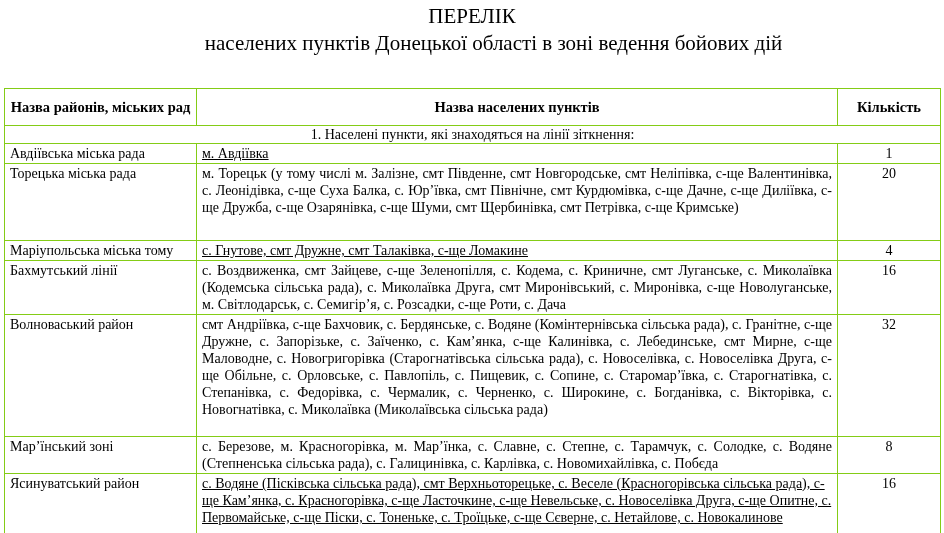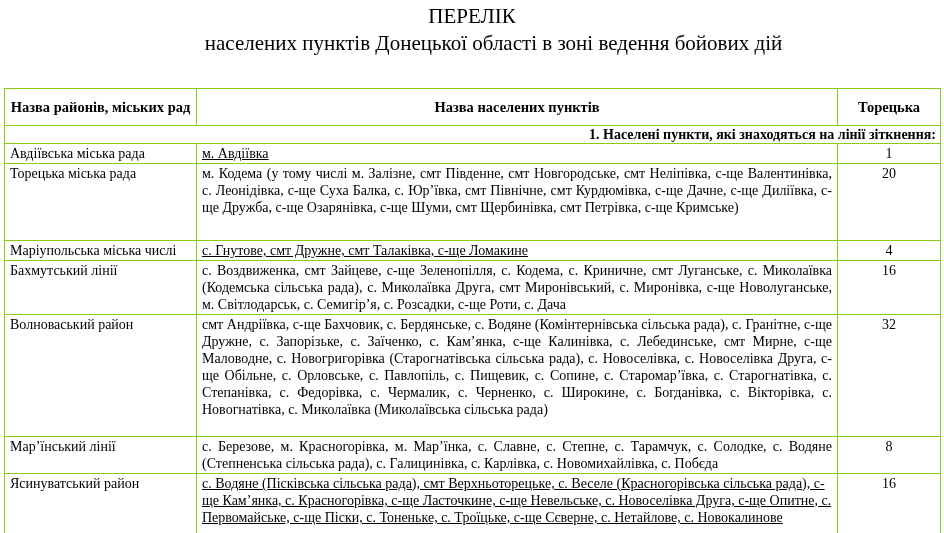--- a/index.html
+++ b/index.html
@@ -37,22 +37,22 @@
   }
   tr.hdr th {
     font-weight: bold;
     text-align: center;
     vertical-align: middle;
     padding: 2px 4px;
     height: 37px;
     font-size: 14.5px;
   }
   tr.section td {
-    font-weight: bold;
-    text-align: right;
+    font-weight: normal;
+    text-align: center;
     padding: 0 4px;
     height: 16px;
   }
   td.district {
     padding-left: 4px;
     white-space: nowrap;
     overflow: hidden;
   }
   td.settlements {
     text-align: justify;
@@ -83,52 +83,52 @@
 <table class="main">
   <colgroup>
       <col class="c1">
       <col class="c2">
       <col class="c3">
     </colgroup>
   <tbody>
       <tr class="hdr">
     <th>Назва районів, міських рад</th>
     <th>Назва населених пунктів</th>
-    <th>Торецька</th>
+    <th>Кількість</th>
   </tr>
   <tr class="section">
     <td colspan="3">1. Населені пункти, які знаходяться на лінії зіткнення:</td>
   </tr>
   <tr class="r1">
     <td class="district">Авдіївська міська рада</td>
     <td class="settlements no-justify">м. Авдіївка</td>
     <td class="count">1</td>
   </tr>
   <tr class="r2">
     <td class="district">Торецька міська рада</td>
-    <td class="settlements">м. Кодема (у тому числі м. Залізне, смт Південне, смт Новгородське, смт Неліпівка, с-ще Валентинівка, с. Леонідівка, с-ще Суха Балка, с. Юр’ївка, смт Північне, смт Курдюмівка, с-ще Дачне, с-ще Диліївка, с-ще Дружба, с-ще Озарянівка, с-ще Шуми, смт Щербинівка, смт Петрівка, с-ще Кримське)</td>
+    <td class="settlements">м. Торецьк (у тому числі м. Залізне, смт Південне, смт Новгородське, смт Неліпівка, с-ще Валентинівка, с. Леонідівка, с-ще Суха Балка, с. Юр’ївка, смт Північне, смт Курдюмівка, с-ще Дачне, с-ще Диліївка, с-ще Дружба, с-ще Озарянівка, с-ще Шуми, смт Щербинівка, смт Петрівка, с-ще Кримське)</td>
     <td class="count">20</td>
   </tr>
   <tr class="r3">
-    <td class="district">Маріупольська міська числі</td>
+    <td class="district">Маріупольська міська тому</td>
     <td class="settlements no-justify">с. Гнутове, смт Дружне, смт Талаківка, с-ще Ломакине</td>
     <td class="count">4</td>
   </tr>
   <tr class="r4">
     <td class="district">Бахмутський лінії</td>
     <td class="settlements">с. Воздвиженка, смт Зайцеве, с-ще Зеленопілля, с. Кодема, с. Криничне, смт Луганське, с. Миколаївка (Кодемська сільська рада), с. Миколаївка Друга, смт Миронівський, с. Миронівка, с-ще Новолуганське, м. Світлодарськ, с. Семигір’я, с. Розсадки, с-ще Роти, с. Дача</td>
     <td class="count">16</td>
   </tr>
   <tr class="r5">
     <td class="district">Волноваський район</td>
     <td class="settlements">смт Андріївка, с-ще Бахчовик, с. Бердянське, с. Водяне (Комінтернівська сільська рада), с. Гранітне, с-ще Дружне, с. Запорізьке, с. Заїченко, с. Кам’янка, с-ще Калинівка, с. Лебединське, смт Мирне, с-ще Маловодне, с. Новогригорівка (Старогнатівська сільська рада), с. Новоселівка, с. Новоселівка Друга, с-ще Обільне, с. Орловське, с. Павлопіль, с. Пищевик, с. Сопине, с. Старомар’ївка, с. Старогнатівка, с. Степанівка, с. Федорівка, с. Чермалик, с. Черненко, с. Широкине, с. Богданівка, с. Вікторівка, с. Новогнатівка, с. Миколаївка (Миколаївська сільська рада)</td>
     <td class="count">32</td>
   </tr>
   <tr class="r6">
-    <td class="district">Мар’їнський лінії</td>
+    <td class="district">Мар’їнський зоні</td>
     <td class="settlements">с. Березове, м. Красногорівка, м. Мар’їнка, с. Славне, с. Степне, с. Тарамчук, с. Солодке, с. Водяне (Степненська сільська рада), с. Галицинівка, с. Карлівка, с. Новомихайлівка, с. Побєда</td>
     <td class="count">8</td>
   </tr>
   <tr class="r7">
     <td class="district">Ясинуватський район</td>
     <td class="settlements no-justify">с. Водяне (Пісківська сільська рада), смт Верхньоторецьке, с. Веселе (Красногорівська сільська рада), с-ще Кам’янка, с. Красногорівка, с-ще Ласточкине, с-ще Невельське, с. Новоселівка Друга, с-ще Опитне, с. Первомайське, с-ще Піски, с. Тоненьке, с. Троїцьке, с-ще Сєверне, с. Нетайлове, с. Новокалинове</td>
     <td class="count">16</td>
   </tr>
 </tbody>
   </table>

